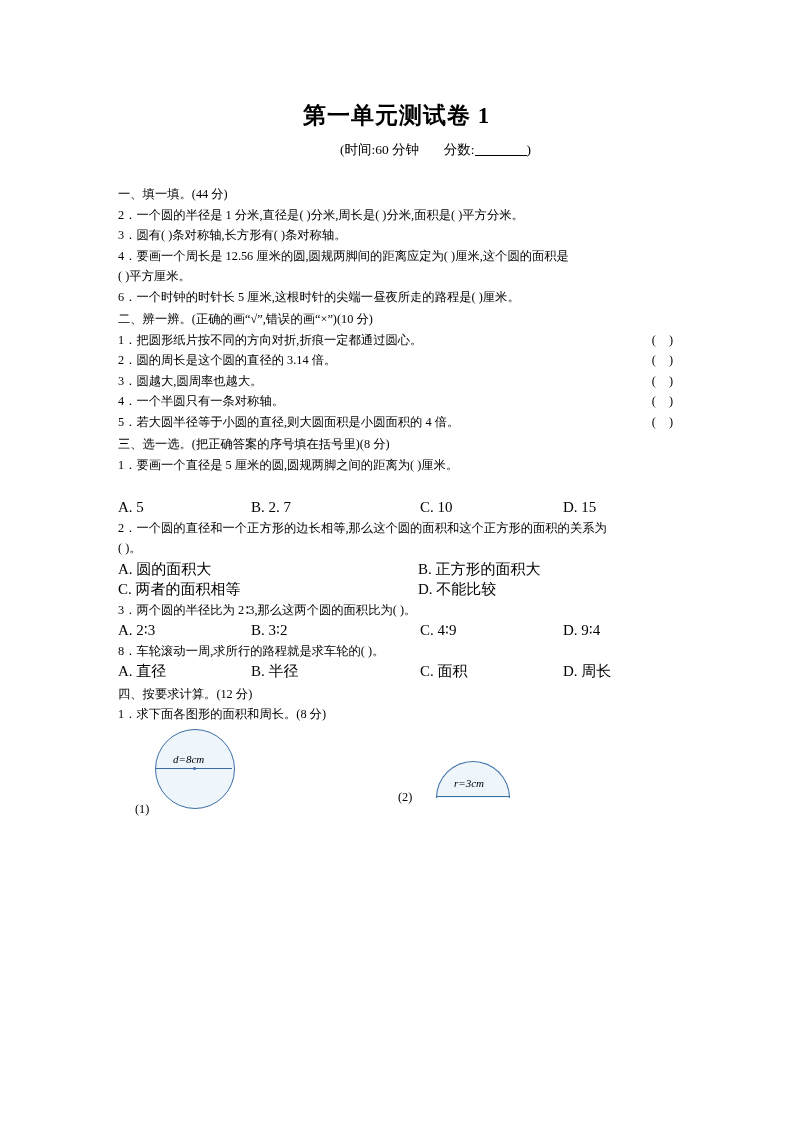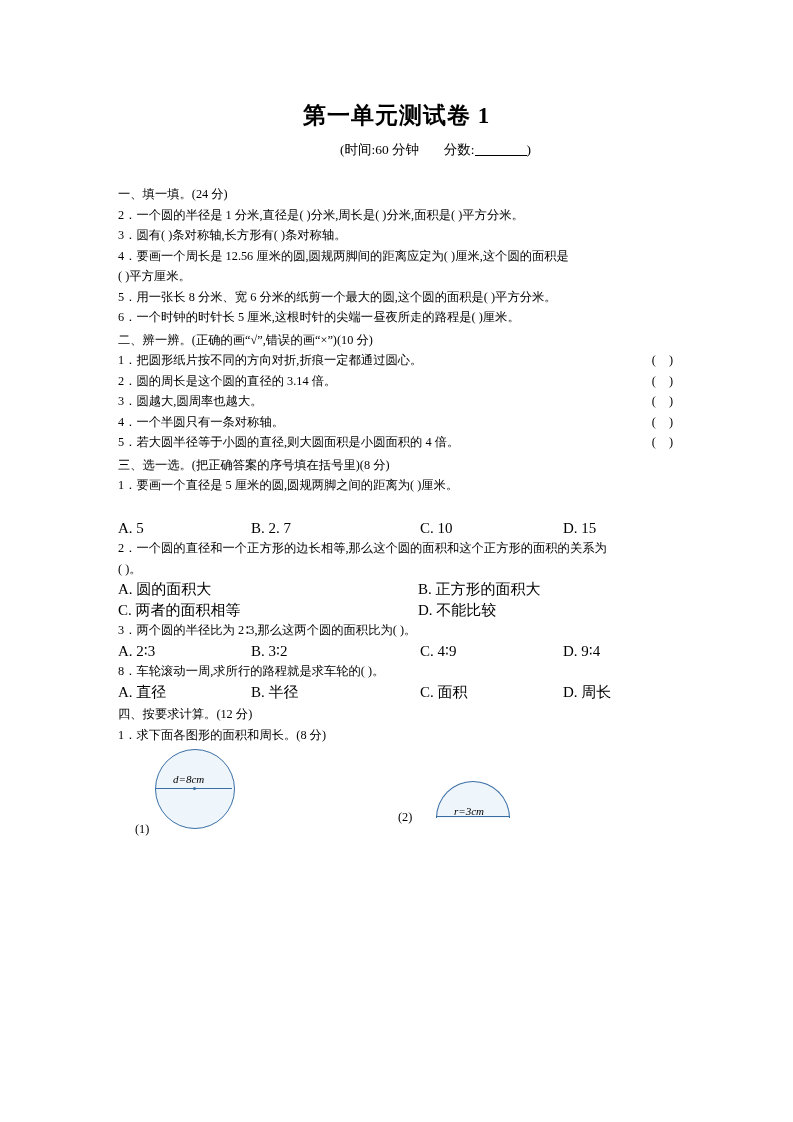--- a/index.html
+++ b/index.html
@@ -157,21 +157,21 @@
     position: absolute;
     left: 38px;
     top: 57px;
     width: 74px;
     height: 0;
     border-top: 1px solid #3a6ea5;
   }
   .fig2 .rlabel {
     position: absolute;
     left: 56px;
-    top: 42px;
+    top: 34px;
     font-size: 11px;
     font-style: italic;
   }
   .fig2 .num {
     position: absolute;
     left: 0px;
     top: 48px;
     font-size: 12.3px;
   }
 </style>
@@ -183,26 +183,25 @@
   <div class="title">第一单元测试卷 1</div>
 
   <div class="subtitle">
     <span>(时间:60 分钟</span>
     <span style="display:inline-block;width:18px"></span>
     <span>分数:</span><span class="blank-line"></span><span>)</span>
   </div>
 
   <div class="body-area">
 
-    <div class="sec-head">一、填一填。(24 分)</div>
+    <div class="sec-head">一、填一填。(44 分)</div>
     <div class="q">2．一个圆的半径是 1 分米,直径是(      )分米,周长是(      )分米,面积是(      )平方分米。</div>
     <div class="q">3．圆有(      )条对称轴,长方形有(      )条对称轴。</div>
     <div class="q">4．要画一个周长是 12.56 厘米的圆,圆规两脚间的距离应定为(      )厘米,这个圆的面积是</div>
     <div class="q">(      )平方厘米。</div>
-    <div class="q">5．用一张长 8 分米、宽 6 分米的纸剪一个最大的圆,这个圆的面积是(      )平方分米。</div>
     <div class="q">6．一个时钟的时针长 5 厘米,这根时针的尖端一昼夜所走的路程是(      )厘米。</div>
 
     <div class="sec-head">二、辨一辨。(正确的画“√”,错误的画“×”)(10 分)</div>
     <div class="q">
       <span>1．把圆形纸片按不同的方向对折,折痕一定都通过圆心。</span>
       <span class="tf">(      )</span>
     </div>
     <div class="q">
       <span>2．圆的周长是这个圆的直径的 3.14 倍。</span>
       <span class="tf">(      )</span>

